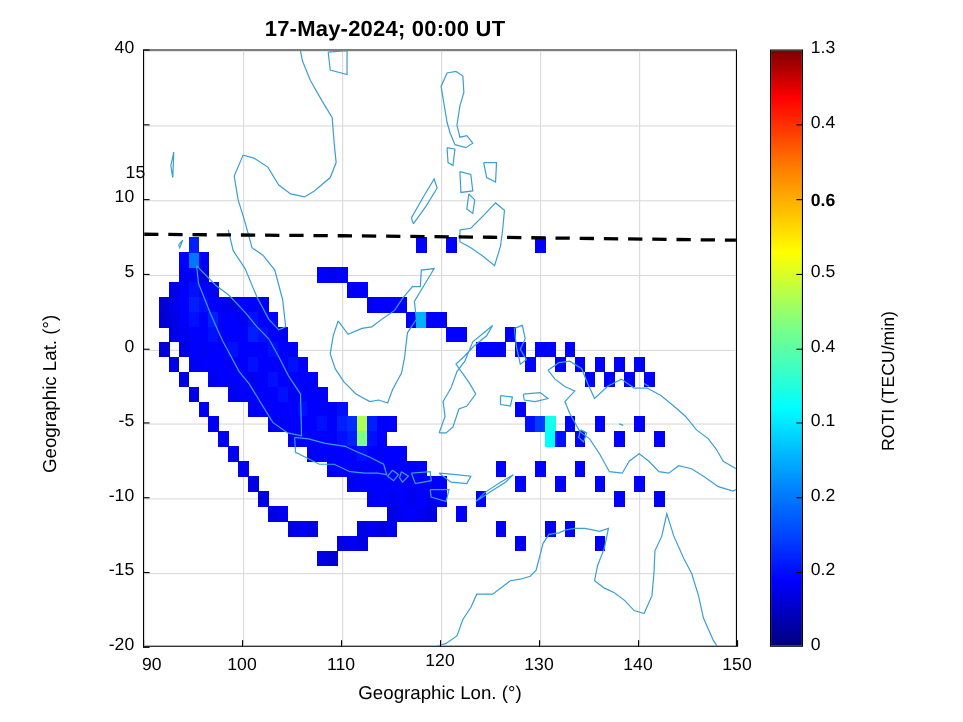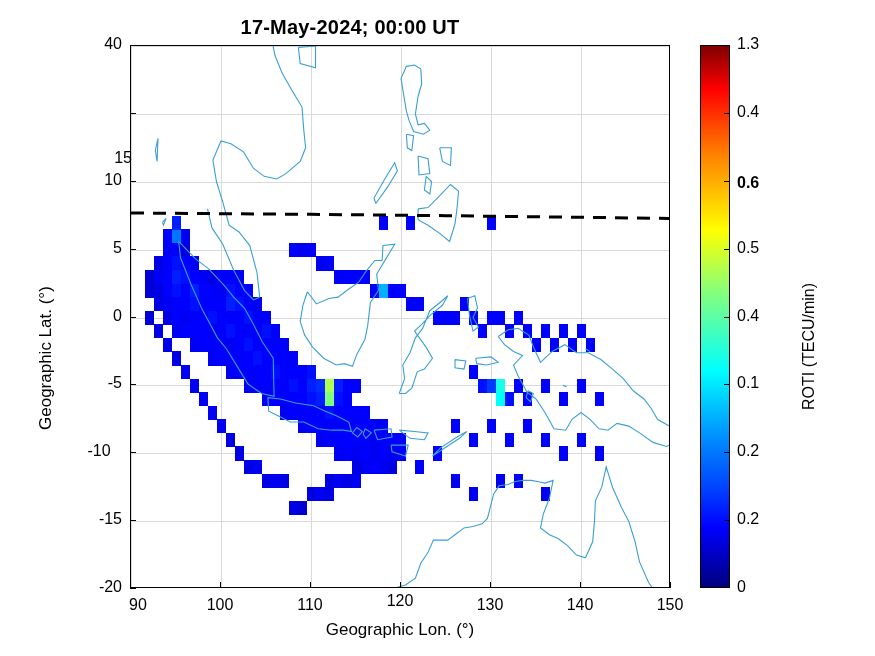--- a/index.html
+++ b/index.html
@@ -410,21 +410,21 @@
 <div class="ylab" style="left: 86px; top: 102.875px; margin-top: 46px;">15</div>
 <div class="ticky" style="top: 180.75px; left: 130px;"></div>
 <div class="ylab" style="left: 76px; top: 170.75px;">10</div>
 <div class="ticky" style="top: 248.625px; left: 130px;"></div>
 <div class="ylab" style="left: 76px; top: 238.625px;">5</div>
 <div class="ticky" style="top: 316.5px; left: 130px;"></div>
 <div class="ylab" style="left: 76px; top: 306.5px;">0</div>
 <div class="ticky" style="top: 384.375px; left: 130px;"></div>
 <div class="ylab" style="left: 76px; top: 374.375px;">-5</div>
 <div class="ticky" style="top: 452.25px; left: 130px;"></div>
-<div class="ylab" style="left: 76px; top: 442.25px; text-align: center;">-10</div>
+<div class="ylab" style="left: 76px; top: 442.25px;">-10</div>
 <div class="ticky" style="top: 520.125px; left: 130px;"></div>
 <div class="ylab" style="left: 76px; top: 510.125px;">-15</div>
 <div class="ticky" style="top: 588px; left: 130px;"></div>
 <div class="ylab" style="left: 76px; top: 578px;">-20</div>
 <div class="cblab" style="top: 35px;">1.3</div>
 <div class="cbtick" style="top: 112.875px;"></div>
 <div class="cblab" style="top: 102.875px;">0.4</div>
 <div class="cbtick" style="top: 180.75px;"></div>
 <div class="cblab" style="top: 174px; font-weight: bold;">0.6</div>
 <div class="cbtick" style="top: 248.625px;"></div>

